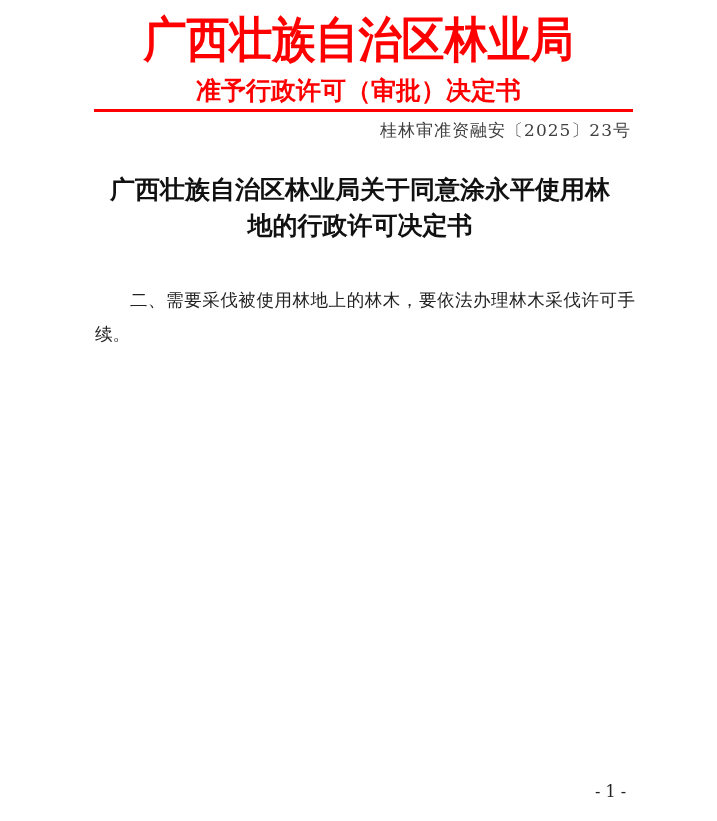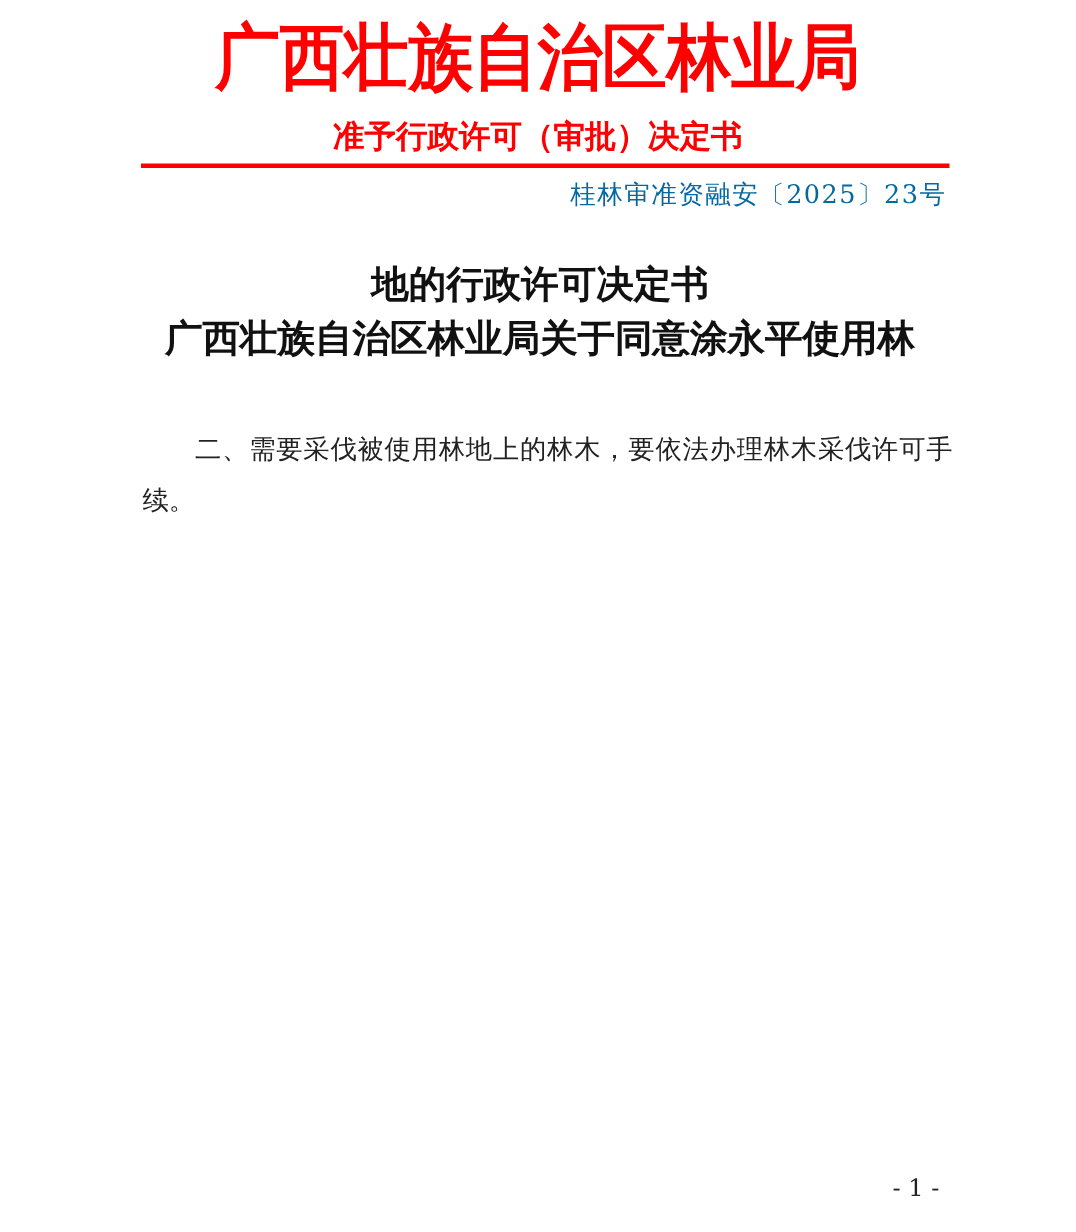--- a/index.html
+++ b/index.html
@@ -3,41 +3,41 @@
   <meta charset="utf-8">
   <style>
     html, body { margin: 0; padding: 0; background: #ffffff; }
     body { width: 717px; height: 821px; position: relative; overflow: hidden;
            font-family: "DejaVu Serif", "Liberation Serif", serif; color: #111; }
     .abs { position: absolute; }
     .org-title { left: 0; width: 717px; top: 14px; text-align: center; color: #ff0000;
                  font-size: 43px; font-weight: bold; letter-spacing: 0px; line-height: 50px;
                  transform: scaleY(1.12); }
     .doc-type { left: 0; width: 717px; top: 76px; text-align: center; color: #ff0000;
-                font-size: 21px; font-weight: bold; line-height: 30px; }
+                font-size: 25px; font-weight: bold; line-height: 30px; }
     .red-rule { left: 94px; width: 539px; top: 109px; height: 3px; background: #ff0000; }
-    .doc-number { right: 86px; top: 118px; font-size: 17px; line-height: 24px; color: #0369a1;
+    .doc-number { right: 86px; top: 118px; font-size: 17px; line-height: 24px; color: #404040;
                   letter-spacing: 1px; }
     .main-title { left: 90px; width: 540px; top: 172px; text-align: center; font-size: 25px;
                   font-weight: bold; line-height: 36px; color: #111; }
     .body { left: 95px; width: 540px; top: 283px; font-size: 17.5px; line-height: 34.2px; color: #222; }
     .body p { margin: 0; text-align: justify; text-align-last: left; }
     .indent { text-indent: 35px; }
     .page-num { left: 595px; top: 782px; font-size: 16px; color: #222; }
   </style>
 </head>
 <body>
 
 <div class="abs org-title">广西壮族自治区林业局</div>
 <div class="abs doc-type">准予行政许可（审批）决定书</div>
 <div class="abs red-rule"></div>
 <div class="abs doc-number">桂林审准资融安〔2025〕23号</div>
 
 <div class="abs main-title">
+  <div>广西壮族自治区林业局关于同意涂永平使用林</div>
   <div>地的行政许可决定书</div>
-  <div>广西壮族自治区林业局关于同意涂永平使用林</div>
 </div>
 
 <div class="abs body">
   <p class="indent">二、需要采伐被使用林地上的林木，要依法办理林木采伐许可手续。</p>
 </div>
 
 <div class="abs page-num">- 1 -</div>
 
 </body></html>

